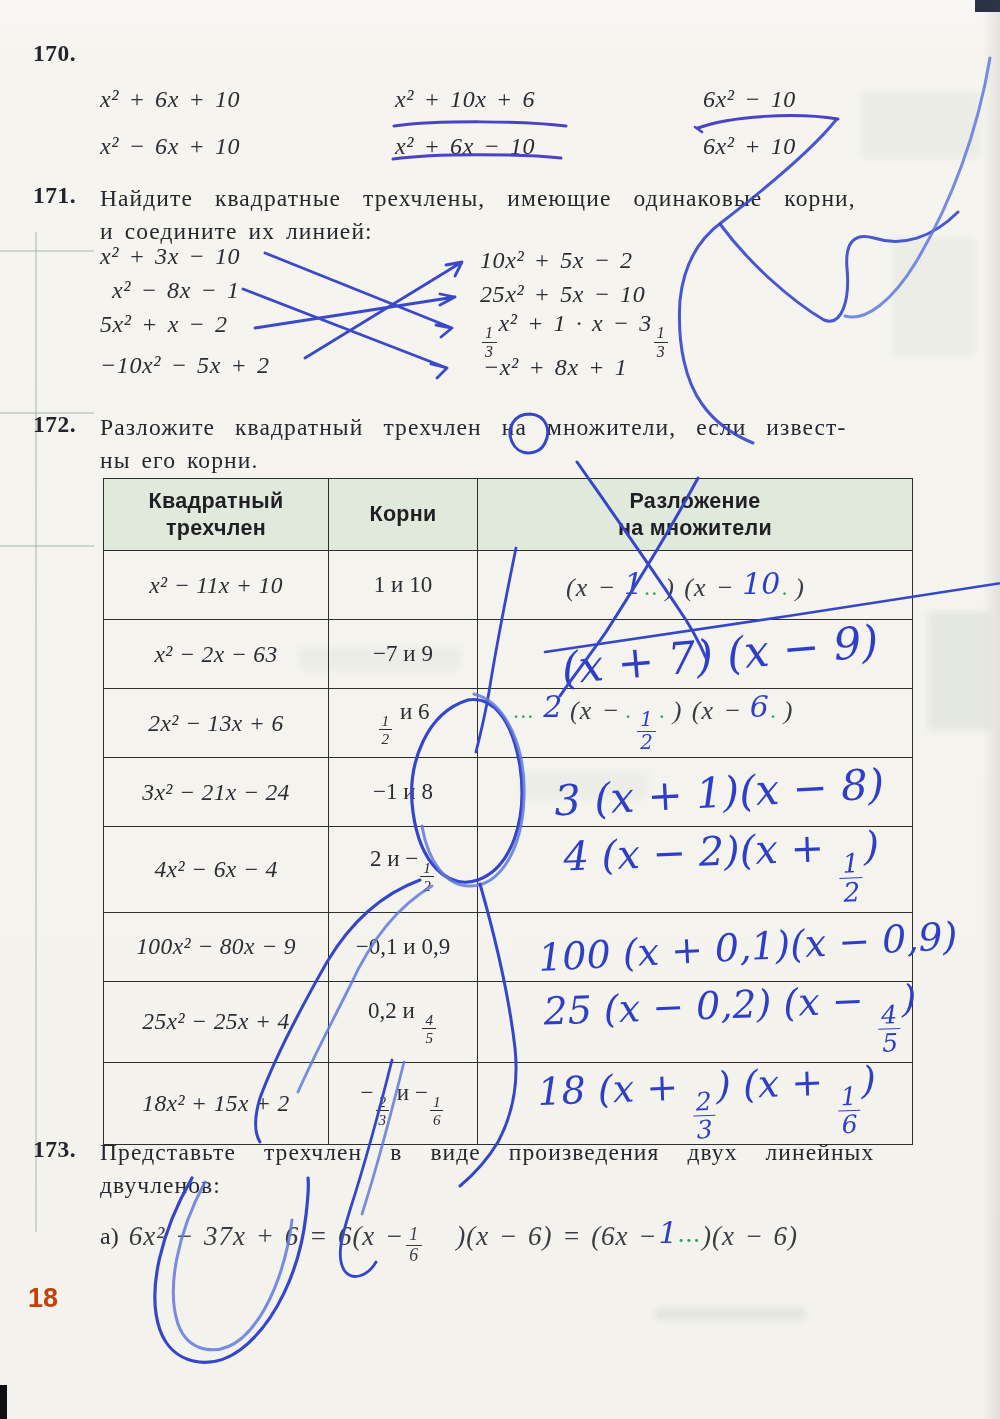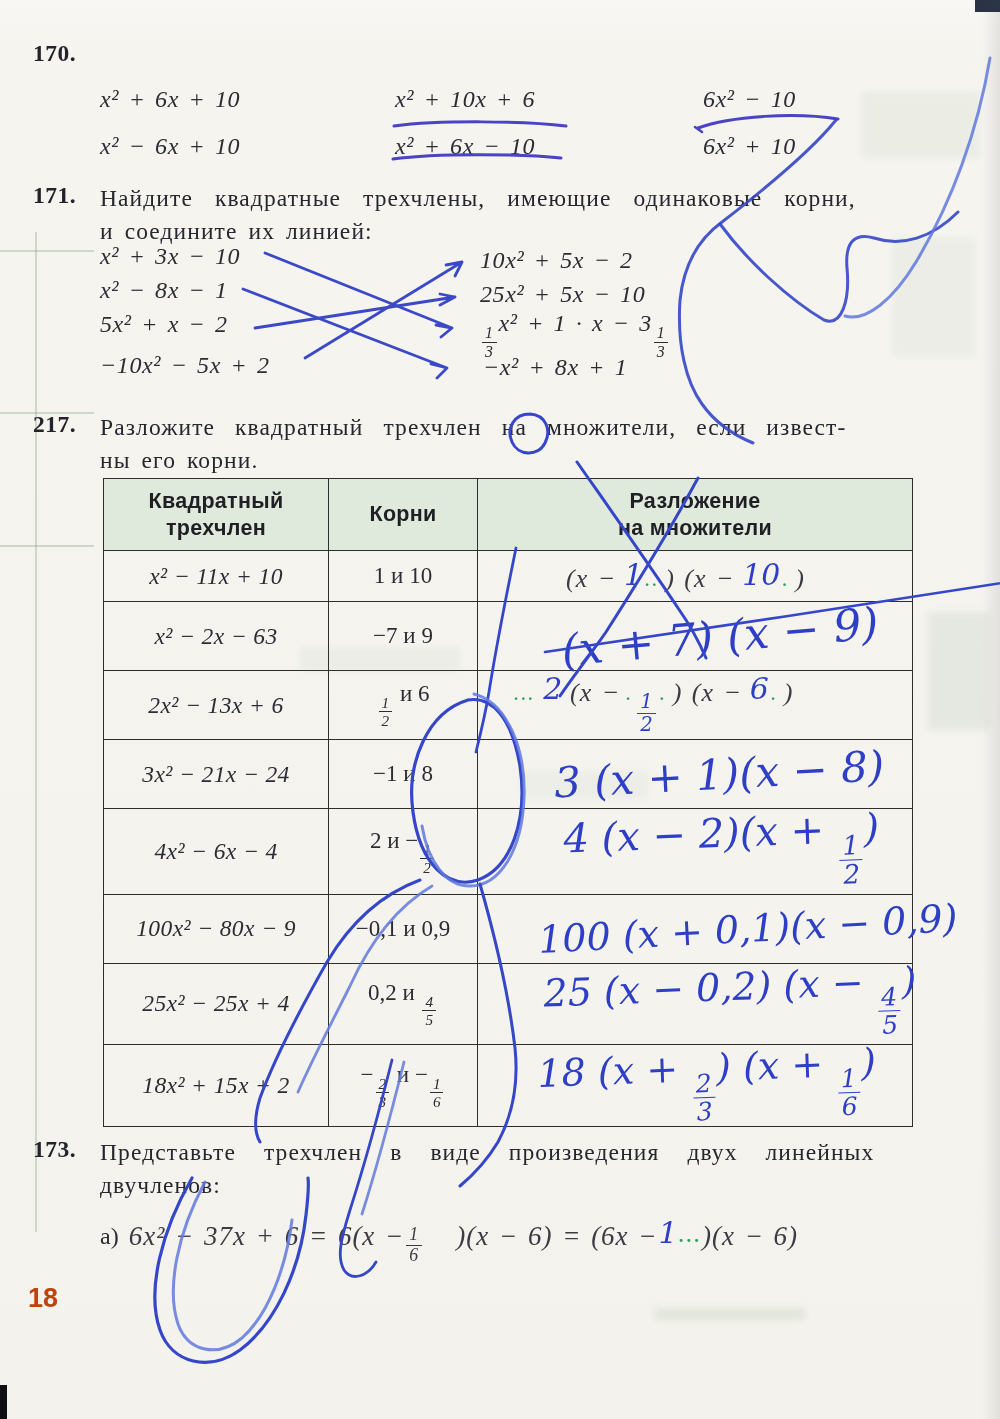--- a/index.html
+++ b/index.html
@@ -66,54 +66,54 @@
   <div class="abs expr" style="left:395px;top:86px;">x² + 10x + 6</div>
   <div class="abs expr" style="left:703px;top:86px;">6x² − 10</div>
   <div class="abs expr" style="left:100px;top:133px;">x² − 6x + 10</div>
   <div class="abs expr" style="left:395px;top:133px;">x² + 6x − 10</div>
   <div class="abs expr" style="left:703px;top:133px;">6x² + 10</div>
 
   <div class="abs pnum" style="left:33px;top:182px;">171.</div>
   <div class="abs ptitle" style="left:100px;top:182px;word-spacing:15px;text-align:right;">Найдите квадратные трехчлены, имеющие одинаковые корни,</div>
   <div class="abs ptitle" style="left:100px;top:215px;word-spacing:4px;">и соедините их линией:</div>
   <div class="abs expr" style="left:100px;top:243px;">x² + 3x − 10</div>
-  <div class="abs expr" style="left:100px;top:277px;">x² − 8x − 1</div>
+  <div class="abs expr" style="left:112px;top:277px;">x² − 8x − 1</div>
   <div class="abs expr" style="left:100px;top:311px;">5x² + x − 2</div>
   <div class="abs expr" style="left:100px;top:352px;">−10x² − 5x + 2</div>
   <div class="abs expr" style="left:480px;top:247px;">10x² + 5x − 2</div>
   <div class="abs expr" style="left:480px;top:281px;">25x² + 5x − 10</div>
   <div class="abs expr" style="left:480px;top:310px;"><span class="fr">
         <span class="fn">1</span>
         <span class="fd">3</span>
       </span><span>x² + 1 · x − 3</span><span class="fr">
         <span class="fn">1</span>
         <span class="fd">3</span>
       </span></div>
   <div class="abs expr" style="left:483px;top:354px;">−x² + 8x + 1</div>
 
-  <div class="abs pnum" style="left:33px;top:411px;">217.</div>
+  <div class="abs pnum" style="left:33px;top:411px;">172.</div>
   <div class="abs ptitle" style="left:100px;top:411px;word-spacing:13px;">Разложите квадратный трехчлен на множители, если извест-</div>
   <div class="abs ptitle" style="left:100px;top:444px;word-spacing:4px;">ны его корни.</div>
 
   <table class="abs" style="left:103px;top:478px;width:809px;">
     <colgroup>
         <col style="width:225px">
         <col style="width:149px">
         <col style="width:435px">
       </colgroup>
     <tbody>
         <tr style="height:72px;">
       <th style="padding:0 28px;">Квадратный трехчлен</th>
       <th>Корни</th>
       <th>
         <div>Разложение</div>
         <div>на множители</div>
       </th>
     </tr>
-    <tr style="height:51px;">
+    <tr style="height:69px;">
       <td class="tri">x² − 11x + 10</td>
       <td class="roots">1 и 10</td>
       <td class="ans" style="padding-left:88px;">
         <span class="tpl">(x −</span>
         <span class="hw hw-in">1</span><span class="gd">..</span>
         <span class="tpl">) (x −</span>
         <span class="hw hw-in">10</span><span class="gd">.</span>
         <span class="tpl">)</span>
       </td>
     </tr>

